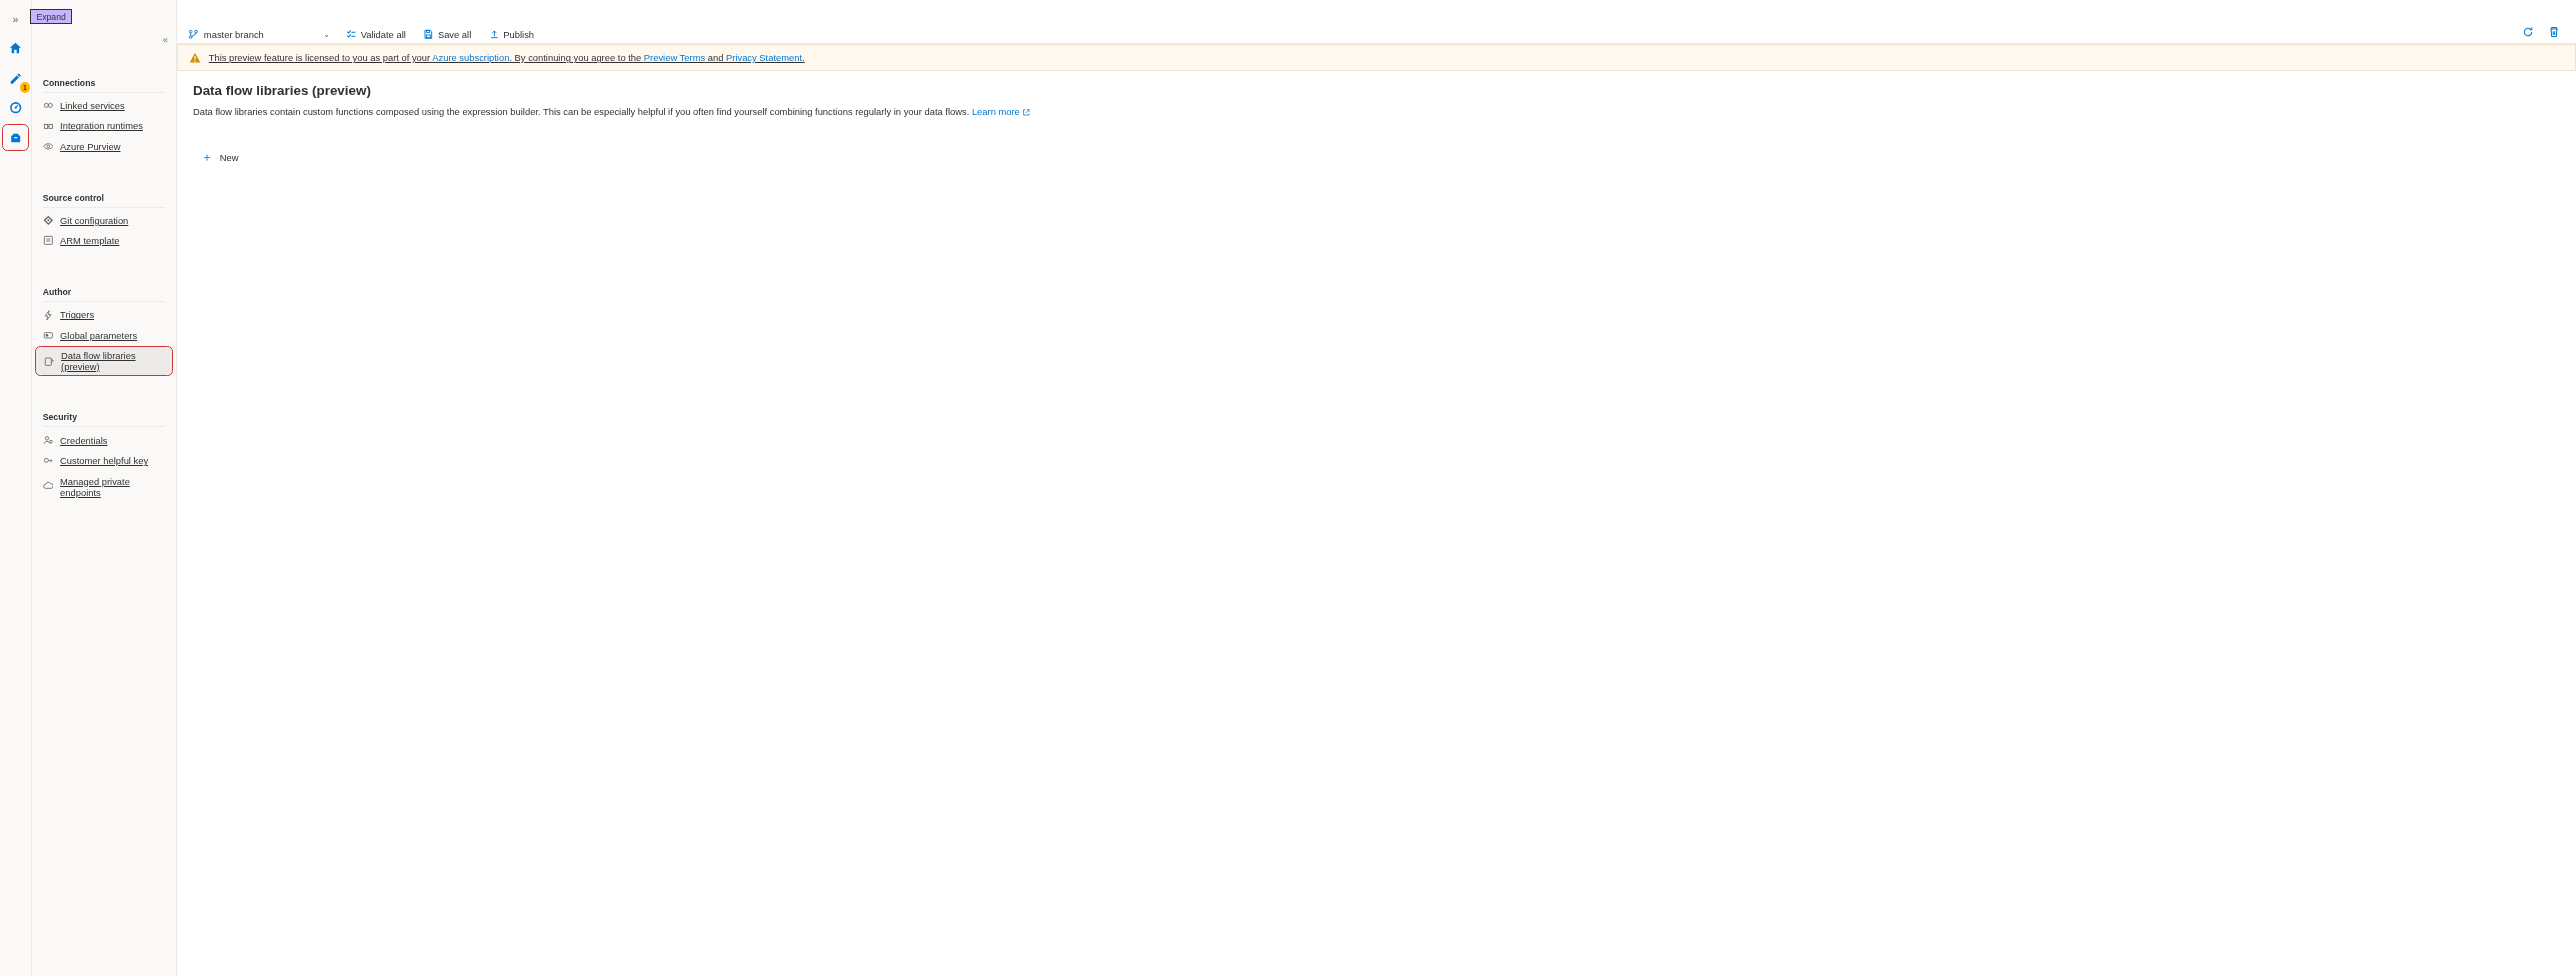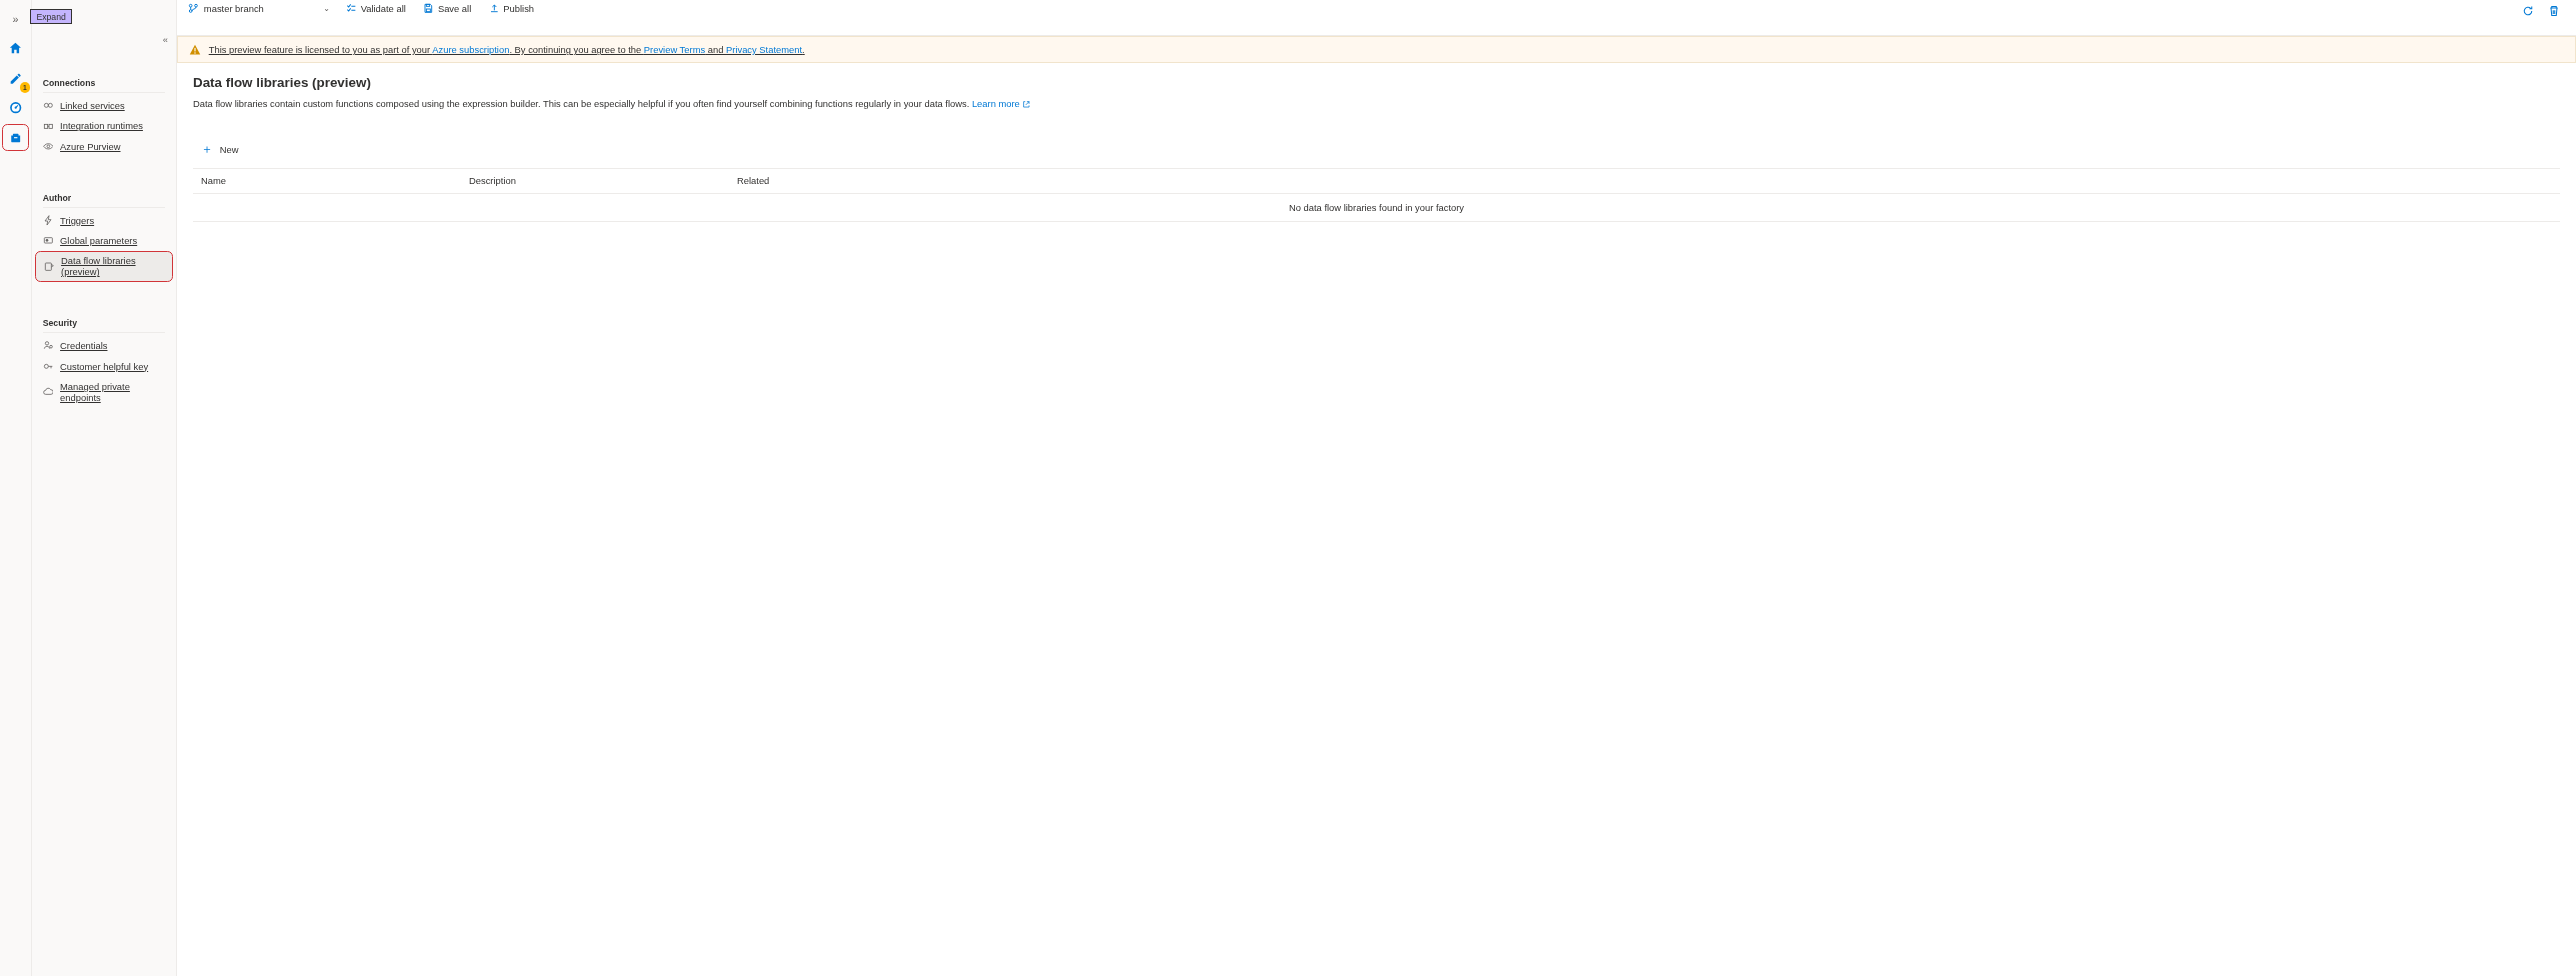--- a/index.html
+++ b/index.html
@@ -131,24 +131,24 @@
     }
     
     .main-col {
       flex: 1;
       display: flex;
       flex-direction: column;
       min-width: 0;
     }
     
     .toolbar {
-      height: 36px;
+      height: 44px;
       border-bottom: 0.7px solid #edebe9;
       display: flex;
-      align-items: flex-start;
+      align-items: flex-end;
       padding: 0 5.4px;
       gap: 4px;
     }
     .toolbar .branch-select {
       display: flex;
       align-items: center;
       gap: 5.4px;
       padding: 2.7px 5.4px;
       cursor: pointer;
       color: #323130;
@@ -336,20 +336,42 @@
         <span class="nav-icon">
             <svg width="10.7" height="10.7" viewBox="0 0 16 16" fill="none" stroke="#605e5c" stroke-width="1.2">
               <path d="M1 8s2.5-4 7-4 7 4 7 4-2.5 4-7 4-7-4-7-4z"></path>
               <circle cx="8" cy="8" r="2"></circle>
             </svg>
           </span>
         <span>Azure Purview</span>
       </div>
     </div>
 
+    <div class="section">
+      <div class="section-title">Source control</div>
+      <hr class="section-divider">
+      <div class="nav-item">
+        <span class="nav-icon">
+            <svg width="10.7" height="10.7" viewBox="0 0 16 16" fill="#605e5c">
+              <path d="M8 1l7 7-7 7-7-7 7-7zm0 2.8L3.8 8 8 12.2 12.2 8 8 3.8z"></path>
+              <circle cx="8" cy="8" r="1.5"></circle>
+            </svg>
+          </span>
+        <span>Git configuration</span>
+      </div>
+      <div class="nav-item">
+        <span class="nav-icon">
+            <svg width="10.7" height="10.7" viewBox="0 0 16 16" fill="none" stroke="#605e5c" stroke-width="1.2">
+              <rect x="2" y="2" width="12" height="12" rx="1"></rect>
+              <path d="M5 6h6M5 9h6"></path>
+            </svg>
+          </span>
+        <span>ARM template</span>
+      </div>
+    </div>
 
     <div class="section">
       <div class="section-title">Author</div>
       <hr class="section-divider">
       <div class="nav-item">
         <span class="nav-icon">
             <svg width="10.7" height="10.7" viewBox="0 0 16 16" fill="none" stroke="#605e5c" stroke-width="1.2">
               <path d="M9 1L3 9h4l-1 6 6-8H8l1-6z"></path>
             </svg>
           </span>
@@ -477,24 +499,16 @@
         <span>Data flow libraries contain custom functions composed using the expression builder. This can be especially helpful if you often find yourself combining functions regularly in your data flows. </span><a href="#"><span>Learn more</span> <svg style="display:inline;vertical-align:-1.3px" width="8.7" height="8.7" viewBox="0 0 16 16" fill="none" stroke="#0078d4" stroke-width="1.4">
               <path d="M6 3H3v10h10v-3M9 3h4v4M13 3L7 9"></path>
             </svg></a>
       </p>
 
       <div class="new-btn">
         <span class="plus">＋</span>
         <span>New</span>
       </div>
 
-      <div class="table">
-        <div class="table-head">
-          <div class="th-name">Name</div>
-          <div class="th-desc">Description</div>
-          <div class="th-rel">Related</div>
-        </div>
-        <div class="table-empty">No data flow libraries found in your factory</div>
-      </div>
     </div>
   </div>
 </div>
 
 
 </body></html>

